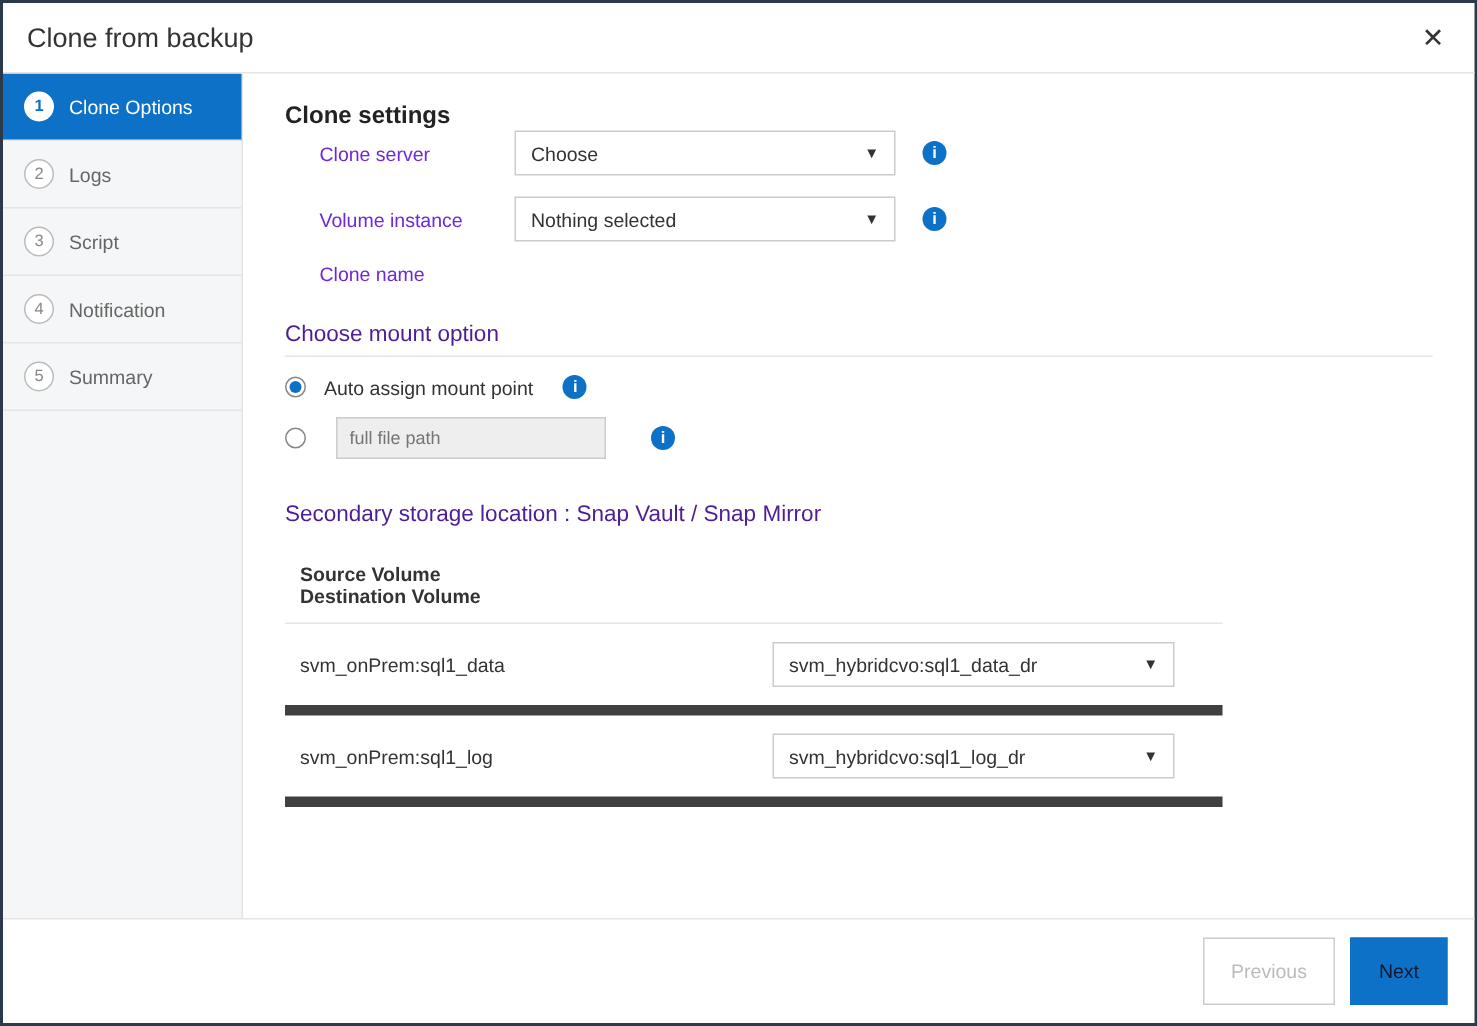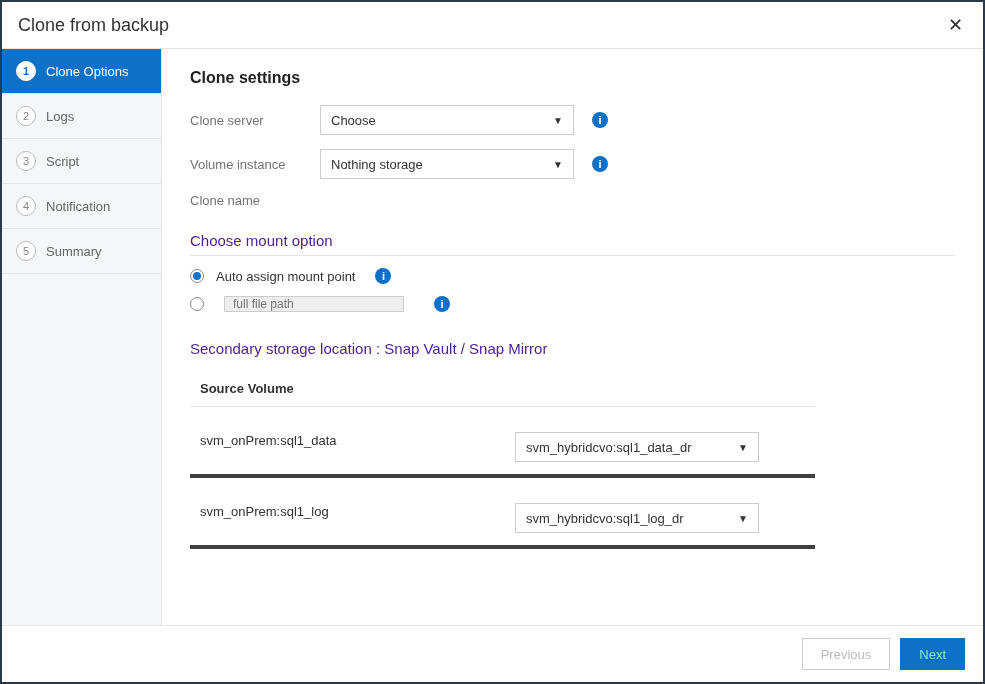--- a/index.html
+++ b/index.html
@@ -8,43 +8,43 @@
     .header { display: flex; justify-content: space-between; align-items: center; padding: 8px 16px; border-bottom: 1px solid #e5e5e5; }
     .header h1 { font-size: 18px; font-weight: 400; color: #333; }
     .close { font-size: 18px; cursor: pointer; color: #333; padding: 4px; }
     .body { display: flex; flex: 1; overflow: hidden; }
     .sidebar { width: 160px; background: #f5f6f7; border-right: 1px solid #e5e5e5; }
     .step { display: flex; align-items: center; gap: 10px; padding: 12px 14px; border-bottom: 1px solid #e5e5e5; font-size: 13px; color: #666; cursor: pointer; }
     .step.active { background: #0d72c7; color: #fff; }
     .step .num { width: 20px; height: 20px; border-radius: 50%; border: 1px solid #bbb; display: flex; align-items: center; justify-content: center; font-size: 11px; color: #888; background: #fff; }
     .step.active .num { border-color: #fff; color: #0d72c7; background: #fff; font-weight: bold; }
     .main { flex: 1; padding: 20px 28px; overflow-y: auto; color: #333; }
-    .section-title { font-size: 16px; font-weight: 600; color: #222; margin-bottom: 18px; }
+    .section-title { font-size: 16px; font-weight: 600; color: #222; }
     .sub-title { font-size: 15px; color: #4c1d95; margin: 24px 0 8px; padding-bottom: 6px; border-bottom: 1px solid #e5e5e5; }
     .form-row { display: flex; align-items: center; margin-bottom: 14px; }
-    .form-label { width: 130px; font-size: 13px; color: #737373; }
+    .form-label { width: 130px; font-size: 13px; color: #6d28d9; margin-left: 23px; }
     .select, .input { height: 30px; border: 1px solid #ccc; padding: 0 10px; font-size: 13px; background: #fff; display: flex; align-items: center; justify-content: space-between; cursor: pointer; }
     .select { width: 254px; }
     .input { width: 270px; cursor: text; }
     .caret { font-size: 10px; color: #333; }
     .info { width: 16px; height: 16px; border-radius: 50%; background: #0d72c7; color: #fff; font-size: 11px; font-weight: bold; display: flex; align-items: center; justify-content: center; margin-left: 18px; cursor: pointer; }
     .radio-row { display: flex; align-items: center; gap: 12px; margin: 12px 0; font-size: 13px; color: #333; }
     .radio { width: 14px; height: 14px; border-radius: 50%; border: 1px solid #888; display: flex; align-items: center; justify-content: center; cursor: pointer; }
     .radio.checked::after { content: ""; width: 8px; height: 8px; border-radius: 50%; background: #0d72c7; }
-    .path-input { width: 180px; height: 16px; border: 1px solid #ccc; background: #eee; padding: 0 8px; font-size: 12px; color: #888; margin-left: 8px; }
+    .path-input { width: 180px; height: 28px; border: 1px solid #ccc; background: #eee; padding: 0 8px; font-size: 12px; color: #888; margin-left: 8px; }
     .table { width: 625px; margin-top: 6px; }
     .thead { display: flex; padding: 10px 10px; font-size: 13px; font-weight: 600; border-bottom: 1px solid #e5e5e5; flex-direction: column; }
     .thead .c1, .trow .c1 { width: 315px; }
     .thead .c2, .trow .c2 { flex: 1; }
-    .trow { display: flex; align-items: center; padding: 12px 10px; border-bottom: 4px solid #404040; font-size: 13px; }
-    .trow .select { width: 244px; margin-top: 13px; }
+    .trow { display: flex; align-items: center; padding: 12px 10px; border-bottom: 7px solid #404040; font-size: 13px; }
+    .trow .select { width: 268px; }
     .footer { border-top: 1px solid #e5e5e5; padding: 12px 18px; display: flex; justify-content: flex-end; gap: 10px; }
-    .btn { height: 32px; padding: 0 18px; font-size: 13px; border: 1px solid #ccc; background: #fff; cursor: pointer; }
+    .btn { height: 45px; padding: 0 18px; font-size: 13px; border: 1px solid #ccc; background: #fff; cursor: pointer; }
     .btn.disabled { color: #bbb; cursor: default; }
-    .btn.primary { background: #0d72c7; border-color: #0d72c7; color: #86efac; }
+    .btn.primary { background: #0d72c7; border-color: #0d72c7; color: #0f172a; }
   </style>
 </head>
 <body>
 
 <div class="dialog">
   <div class="header">
     <h1>Clone from backup</h1>
     <span class="close">✕</span>
   </div>
   <div class="body">
@@ -79,21 +79,21 @@
         <div class="select">
           <span>Choose</span>
           <span class="caret">▼</span>
         </div>
         <span class="info">i</span>
       </div>
 
       <div class="form-row">
         <div class="form-label">Volume instance</div>
         <div class="select">
-          <span>Nothing storage</span>
+          <span>Nothing selected</span>
           <span class="caret">▼</span>
         </div>
         <span class="info">i</span>
       </div>
 
       <div class="form-row">
         <div class="form-label">Clone name</div>
       </div>
 
       <div class="sub-title">Choose mount option</div>
@@ -108,20 +108,21 @@
         <span class="radio"></span>
         <input class="path-input" disabled="" placeholder="full file path" style="">
         <span class="info">i</span>
       </div>
 
       <div class="sub-title" style="border:none;font-weight:400;margin-top:28px">Secondary storage location : Snap Vault / Snap Mirror</div>
 
       <div class="table">
         <div class="thead">
           <div class="c1">Source Volume</div>
+          <div class="c2">Destination Volume</div>
         </div>
         <div class="trow">
           <div class="c1">svm_onPrem:sql1_data</div>
           <div class="c2">
             <div class="select">
               <span>svm_hybridcvo:sql1_data_dr</span>
               <span class="caret">▼</span>
             </div>
           </div>
         </div>

